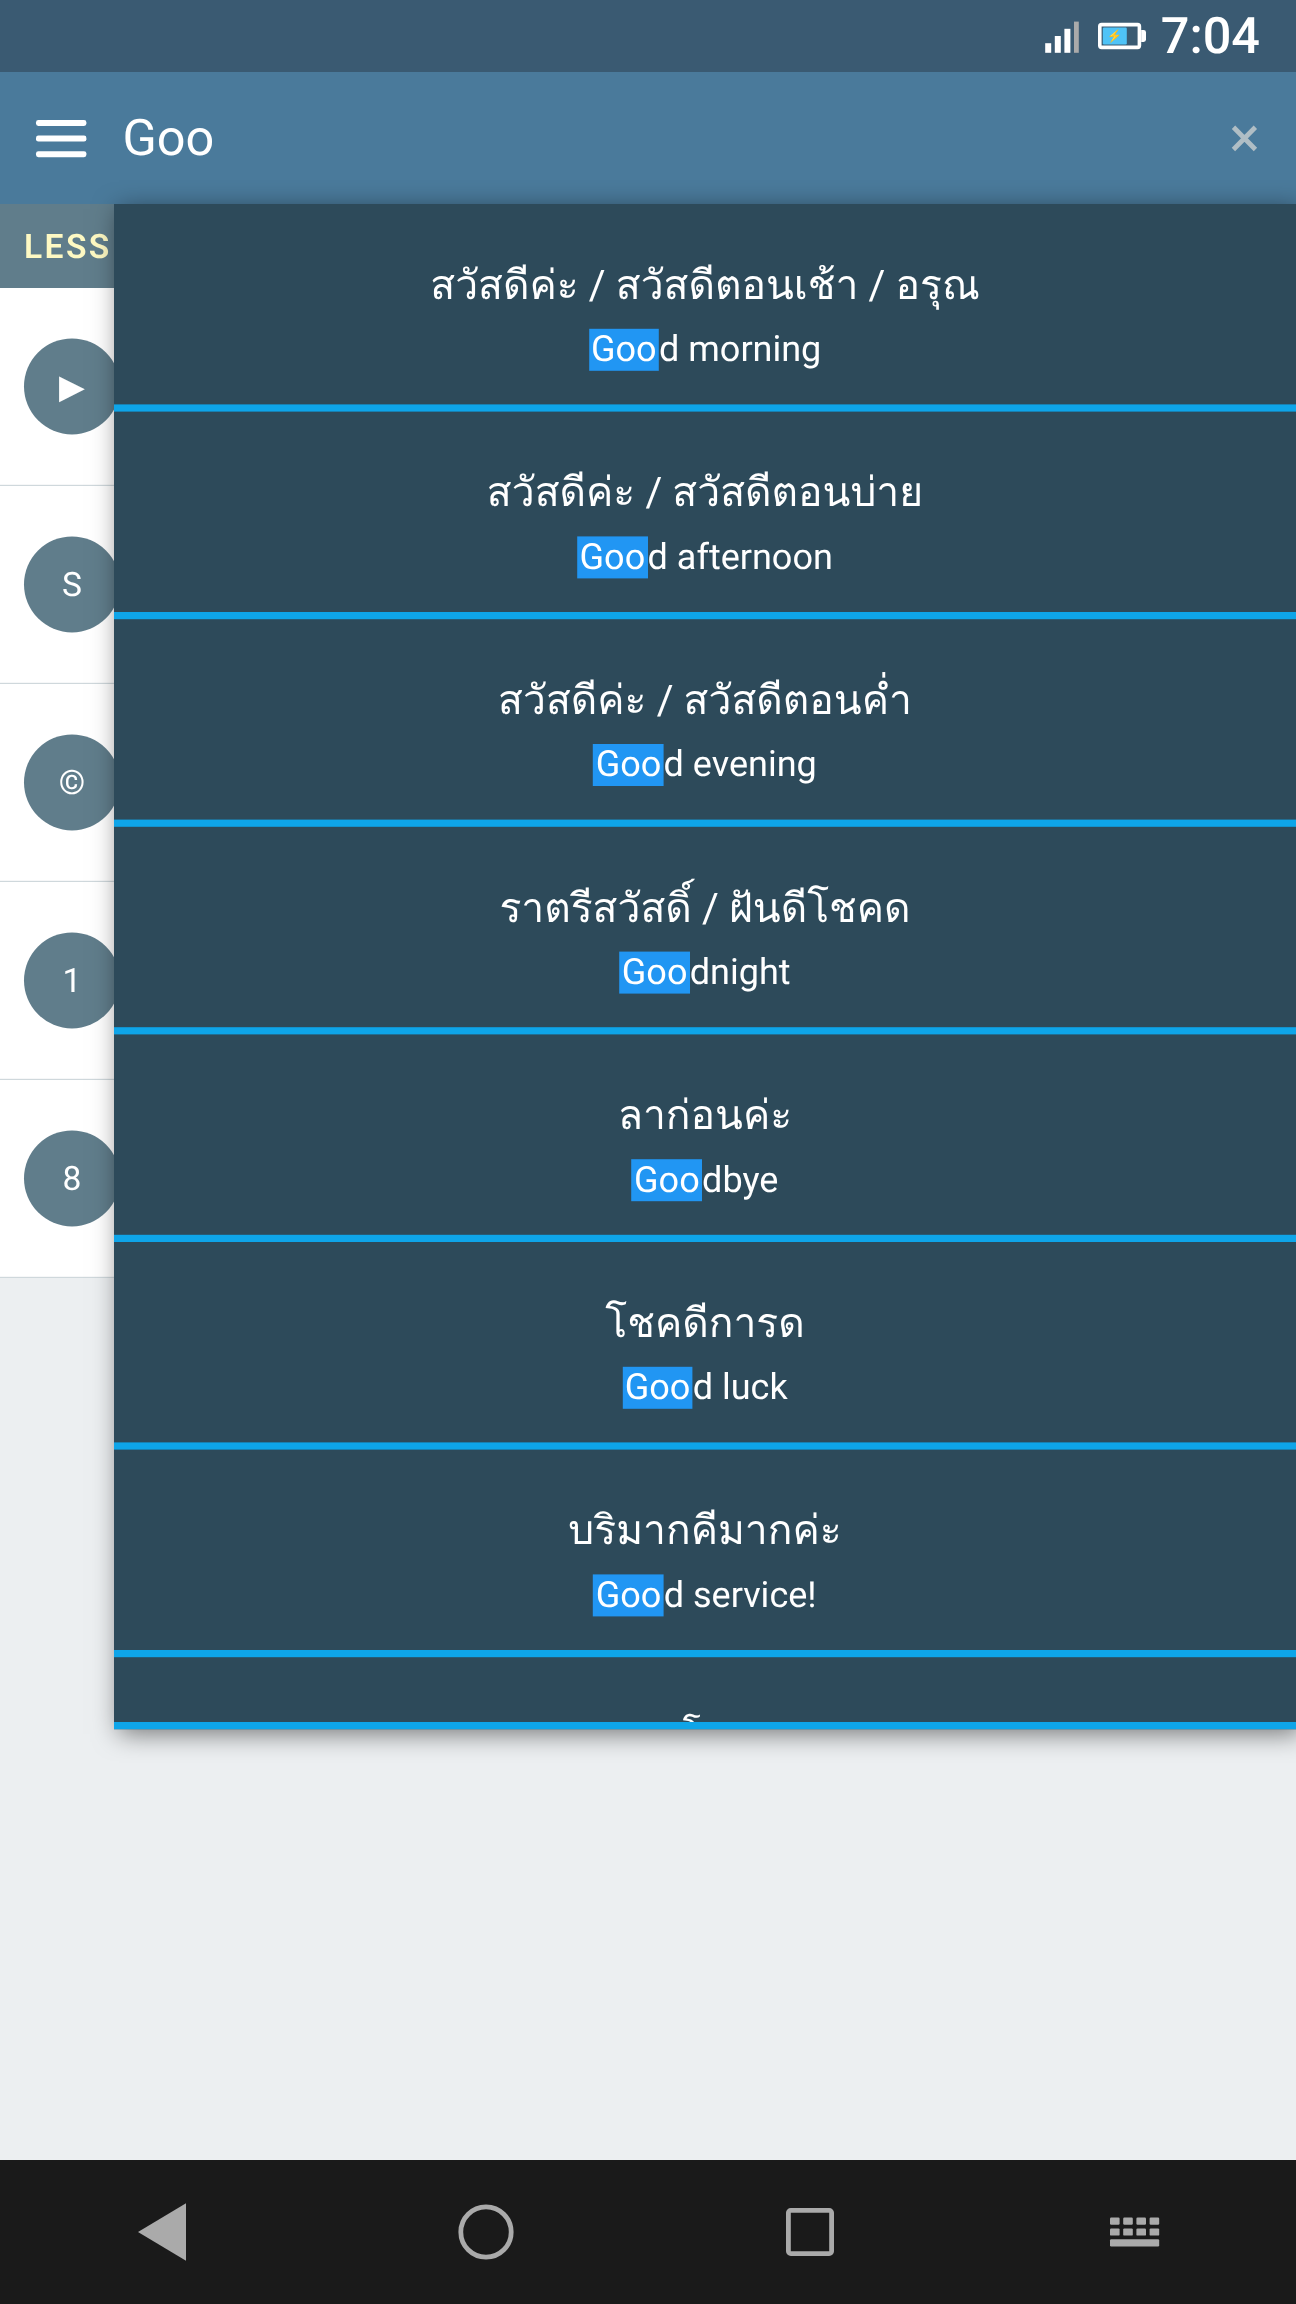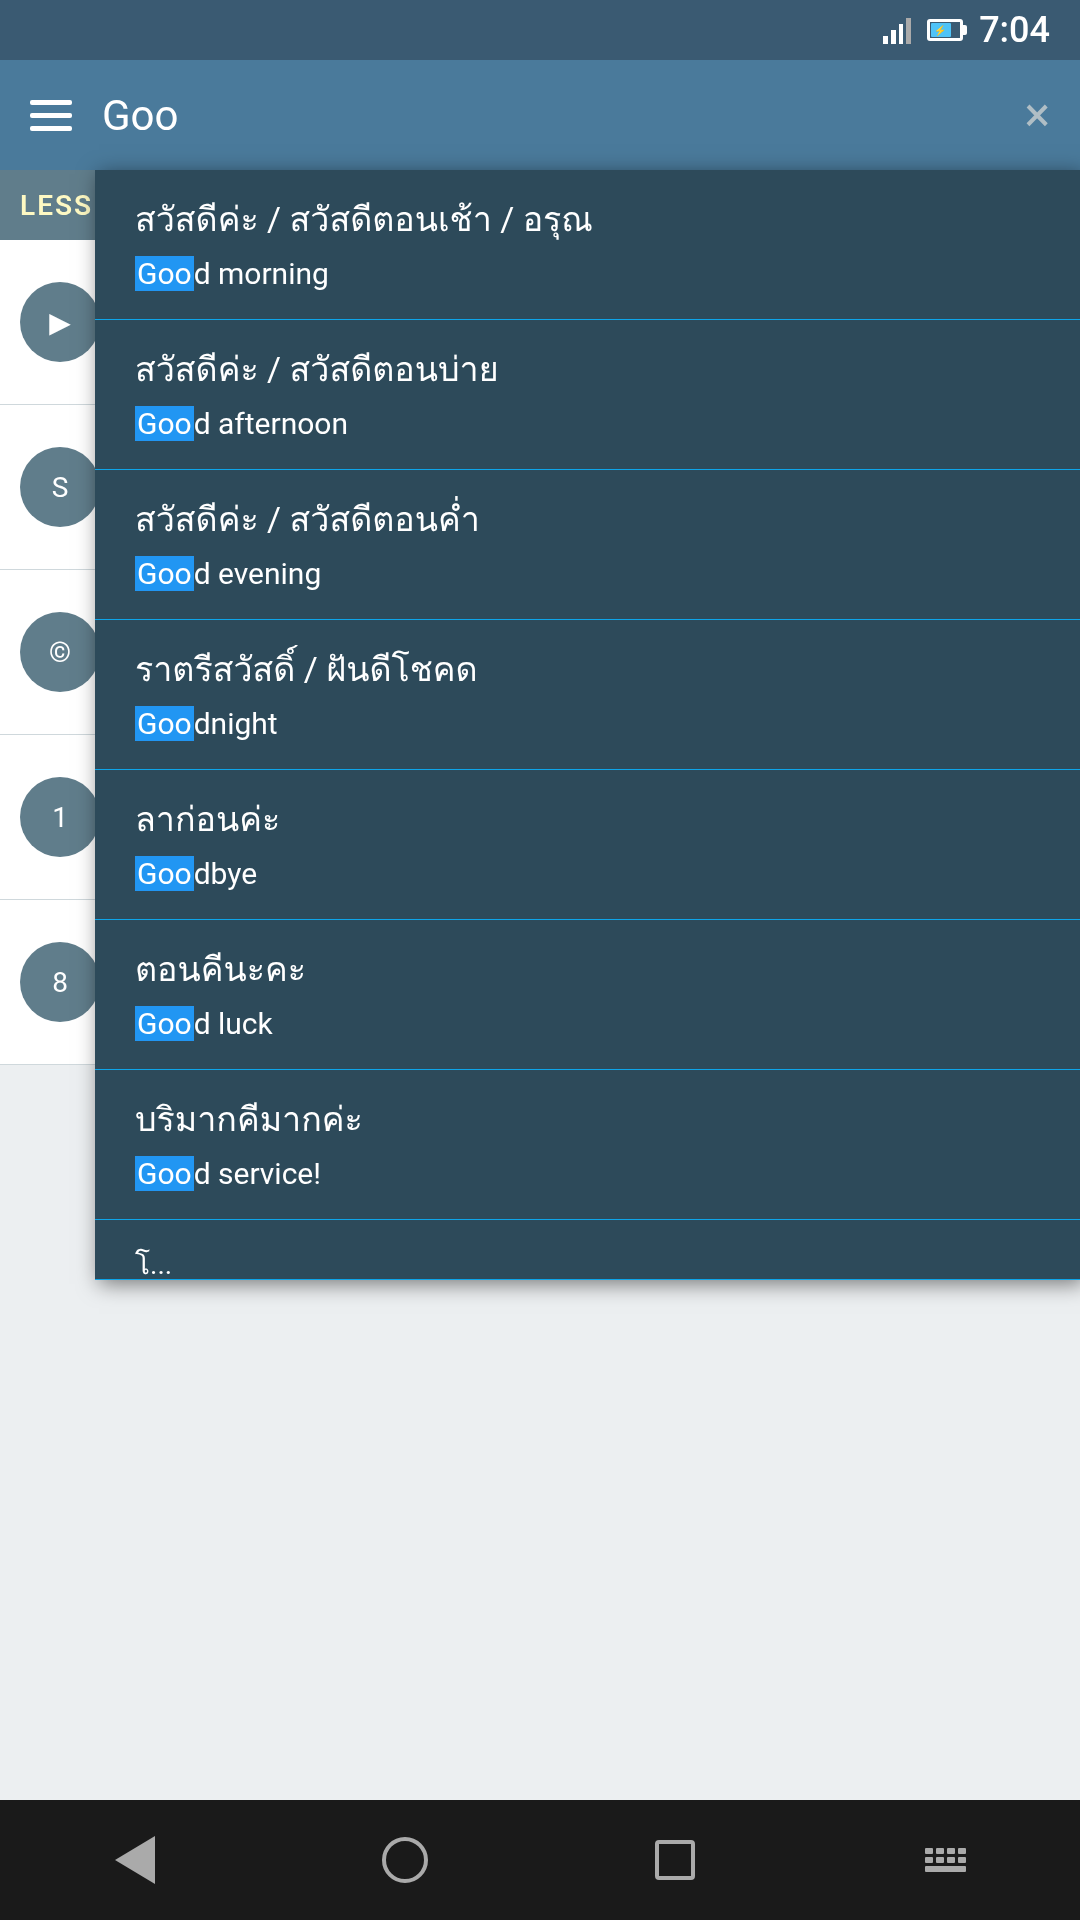--- a/index.html
+++ b/index.html
@@ -79,21 +79,21 @@
     }
 
     .lightning {
       color: white;
       font-size: 10px;
       font-weight: bold;
     }
 
     .status-time {
       color: white;
-      font-size: 36px;
+      font-size: 42px;
       font-weight: 500;
     }
 
     
     .toolbar {
       width: 100%;
       height: 110px;
       background: #4a7a9b;
       display: flex;
       align-items: center;
@@ -188,23 +188,24 @@
       position: absolute;
       top: 170px;
       left: 95px;
       width: 985px;
       background: #2d4a5a;
       z-index: 100;
       box-shadow: 4px 4px 20px rgba(0,0,0,0.5);
     }
 
     .dropdown-item {
-      padding: 22px 40px 28px 40px;
-      border-bottom: 1px solid #0ea5e9;
+      padding: 40px 40px 28px 40px;
+      border-bottom: 6px solid #0ea5e9;
       cursor: pointer;
+      text-align: center;
     }
 
     .thai-text {
       color: white;
       font-size: 34px;
       margin-bottom: 10px;
       font-weight: 400;
     }
 
     .english-text {
@@ -360,21 +361,21 @@
   </div>
 
   <div class="dropdown-item">
     <div class="thai-text">ลาก่อนค่ะ</div>
     <div class="english-text">
       <span class="highlight">Goo</span>dbye
     </div>
   </div>
 
   <div class="dropdown-item">
-    <div class="thai-text">ตอนคีนะคะ</div>
+    <div class="thai-text">โชคดีการด</div>
     <div class="english-text">
       <span class="highlight">Goo</span>d luck
     </div>
   </div>
 
   <div class="dropdown-item">
     <div class="thai-text">บริมากคีมากค่ะ</div>
     <div class="english-text">
       <span class="highlight">Goo</span>d service!
     </div>

